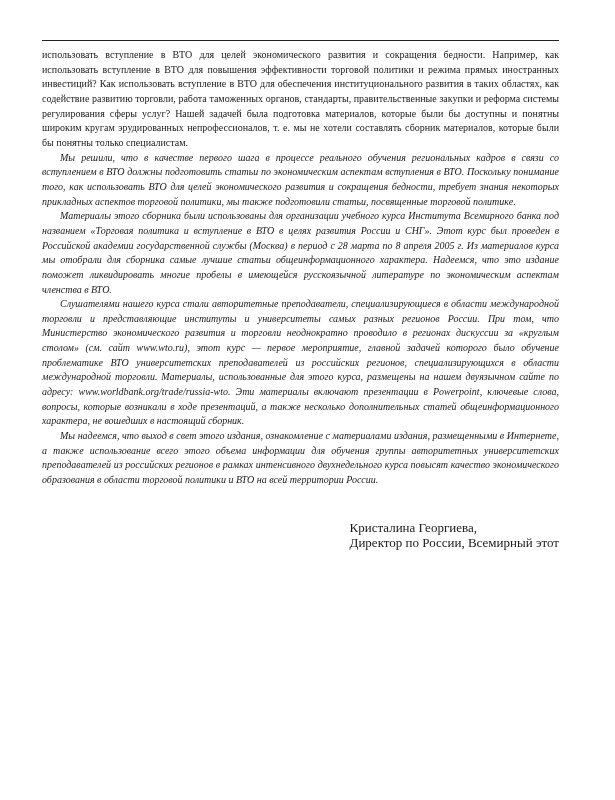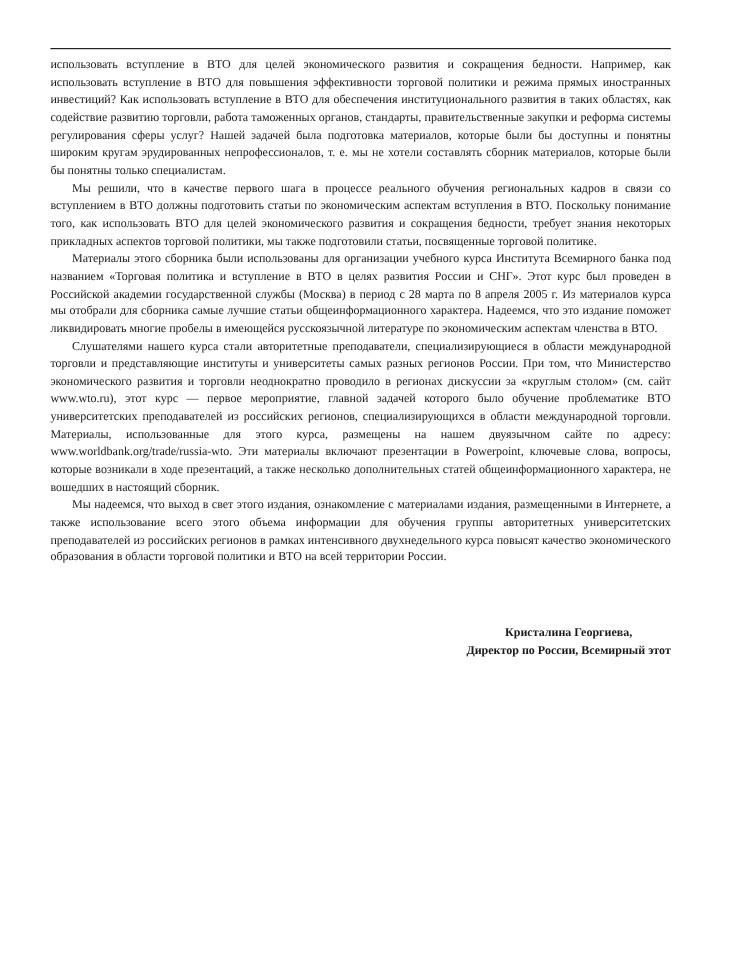--- a/index.html
+++ b/index.html
@@ -38,29 +38,29 @@
       line-height: 14.65px;
       text-align: justify;
       hyphens: manual;
     }
     .body-text p {
       margin: 0;
       text-indent: 0;
     }
     .body-text p.indent {
       text-indent: 18px;
+      font-style: italic;
     }
     .signature {
       position: absolute;
       top: 520px;
       right: 0;
-      text-align: center;
-      font-size: 10px;
+      text-align: left;
+      font-size: 13px;
       line-height: 15px;
-      font-weight: bold;
     }
   </style>
 </head>
 <body>
 
 <div class="page">
   <div class="top-rule"></div>
 
   <div class="body-text">
     <p>использовать вступление в ВТО для целей экономического развития и сокращения бедности. Например, как использовать вступление в ВТО для повышения эффективности торговой политики и режима прямых иностранных инвестиций? Как использовать вступление в ВТО для обеспечения институционального развития в таких областях, как содействие развитию торговли, работа таможенных органов, стандарты, правительственные закупки и реформа системы регулирования сферы услуг? Нашей задачей была подготовка материалов, которые были бы доступны и понятны широким кругам эрудированных непрофессионалов, т. е. мы не хотели составлять сборник материалов, которые были бы понятны только специалистам.</p>

